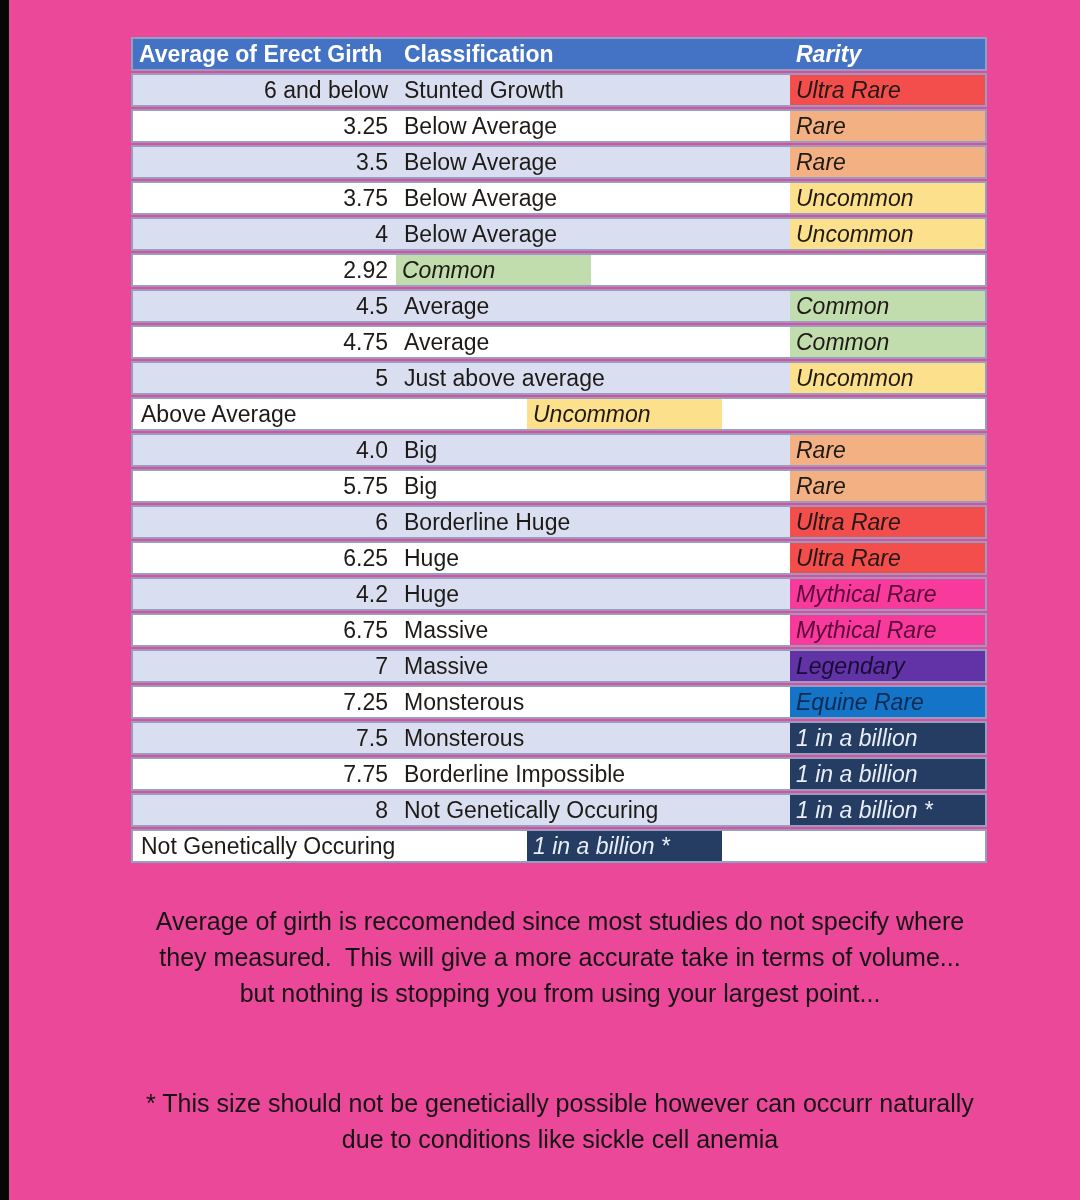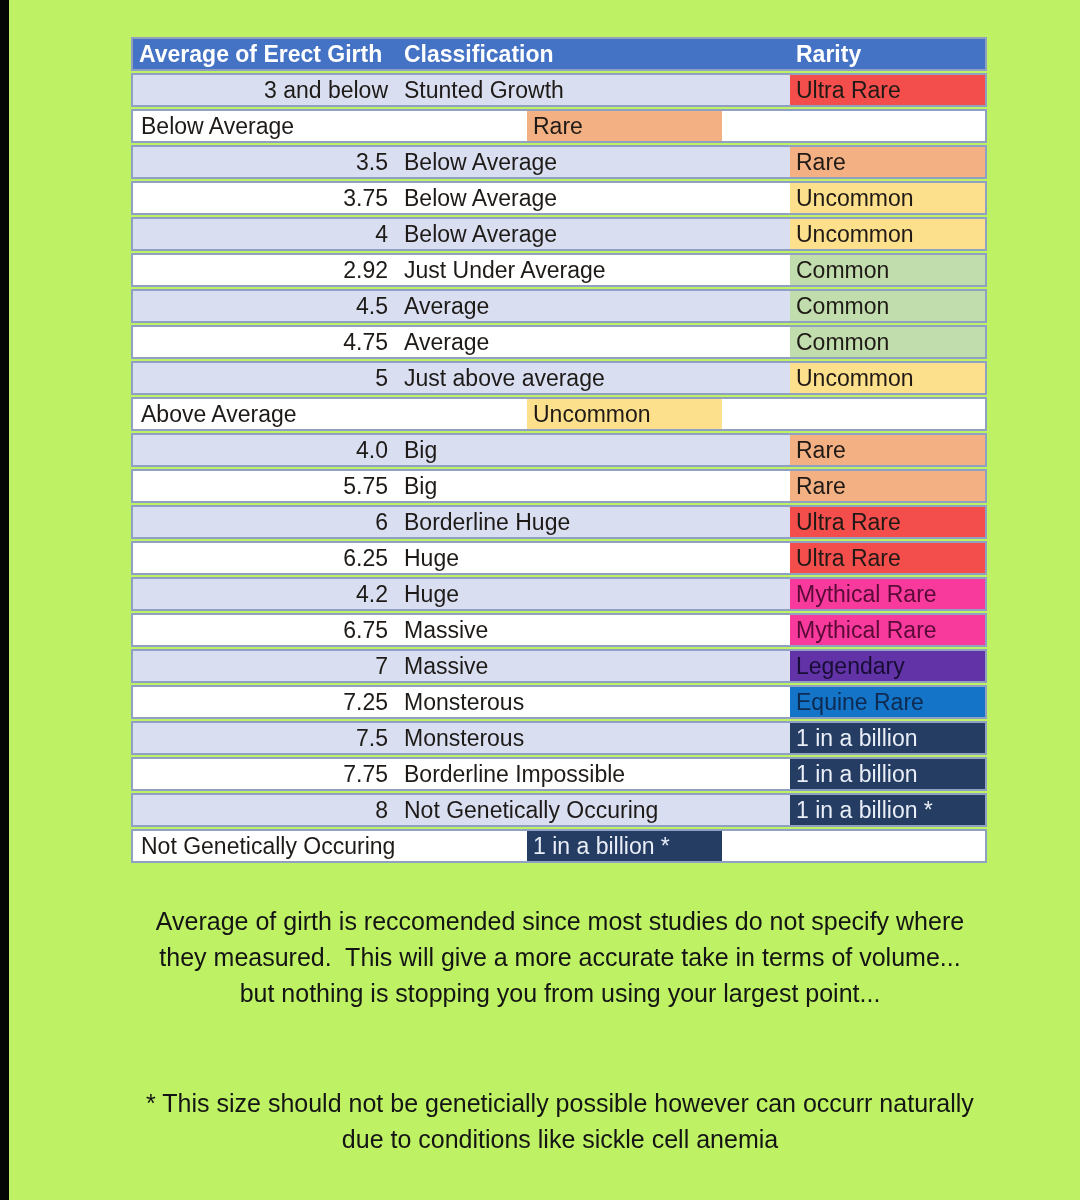--- a/index.html
+++ b/index.html
@@ -5,21 +5,21 @@
   html, body {
     margin: 0;
     padding: 0;
     background: #fdfdfc;
     font-family: "Liberation Sans", sans-serif;
   }
   #page {
     position: relative;
     width: 1080px;
     height: 1200px;
-    background: #bef264;
+    background: #ec4899;
     overflow: hidden;
   }
   #left-strip {
     position: absolute;
     left: 0; top: 0;
     width: 9px; height: 1200px;
     background: var(--strip-color, #060606);
   }
   #table-wrap {
     position: absolute;
@@ -59,20 +59,21 @@
     padding-right: 8px;
     text-align: right;
   }
   .c2 {
     width: 394px;
     padding-left: 8px;
   }
   .c3 {
     width: 195px;
     padding-left: 6px;
+    font-style: italic;
   }
   .note {
     position: absolute;
     width: 940px;
     left: 90px;
     text-align: center;
     font-size: 25px;
     line-height: 36px;
     color: #141414;
   }
@@ -88,46 +89,46 @@
   <div id="left-strip"></div>
 
   <div id="table-wrap">
     <div class="thead">
       <div class="c1" style="justify-content:flex-start; padding-left:6px;">Average of Erect Girth</div>
       <div class="c2">Classification</div>
       <div class="c3">Rarity</div>
     </div>
     <div id="table-body">
         <div class="trow stripe">
-          <div class="c1">3 and below</div>
+          <div class="c1">6 and below</div>
           <div class="c2">Stunted Growth</div>
           <div class="c3" style="background: rgb(243, 77, 76); color: rgb(32, 26, 22);">Ultra Rare</div>
         </div>
         <div class="trow plain">
+          <div class="c1">3.25</div>
           <div class="c2">Below Average</div>
           <div class="c3" style="background: rgb(243, 177, 131); color: rgb(32, 26, 22);">Rare</div>
         </div>
         <div class="trow stripe">
           <div class="c1">3.5</div>
           <div class="c2">Below Average</div>
           <div class="c3" style="background: rgb(243, 177, 131); color: rgb(32, 26, 22);">Rare</div>
         </div>
         <div class="trow plain">
           <div class="c1">3.75</div>
           <div class="c2">Below Average</div>
           <div class="c3" style="background: rgb(252, 224, 140); color: rgb(32, 26, 22);">Uncommon</div>
         </div>
         <div class="trow stripe">
           <div class="c1">4</div>
           <div class="c2">Below Average</div>
           <div class="c3" style="background: rgb(252, 224, 140); color: rgb(32, 26, 22);">Uncommon</div>
         </div>
         <div class="trow plain">
           <div class="c1">2.92</div>
-          <div class="c2">Just Under Average</div>
           <div class="c3" style="background: rgb(193, 221, 174); color: rgb(32, 26, 22);">Common</div>
         </div>
         <div class="trow stripe">
           <div class="c1">4.5</div>
           <div class="c2">Average</div>
           <div class="c3" style="background: rgb(193, 221, 174); color: rgb(32, 26, 22);">Common</div>
         </div>
         <div class="trow plain">
           <div class="c1">4.75</div>
           <div class="c2">Average</div>

